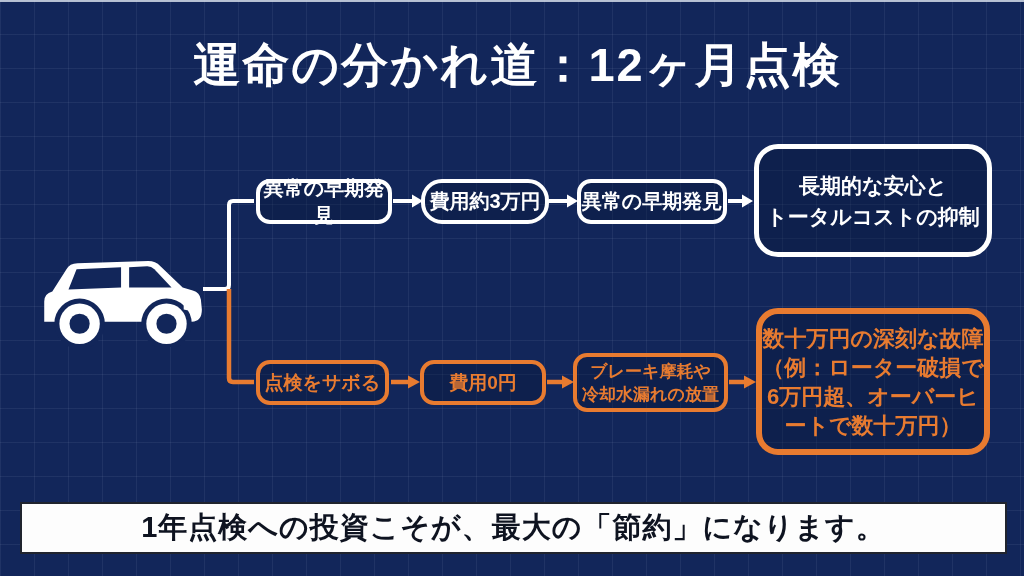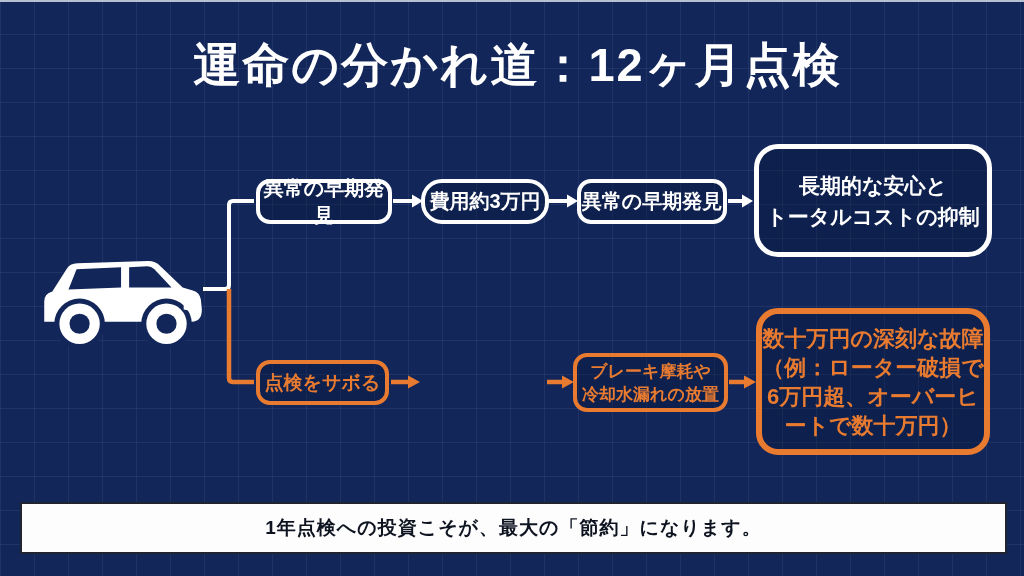--- a/index.html
+++ b/index.html
@@ -95,21 +95,21 @@
     height: 52px;
     box-sizing: border-box;
     background: #fdfdfd;
     border: 2px solid #20242e;
     display: flex;
     align-items: center;
     justify-content: center;
   }
   .banner span {
     color: #0e1320;
-    font-size: 19px;
+    font-size: 29px;
     font-weight: 800;
     letter-spacing: 1px;
   }
 </style>
 </head>
 <body>
 
 <div class="stage">
   <div class="top-edge"></div>
 
@@ -173,20 +173,23 @@
     <span>異常の早期発見</span>
   </div>
   <div class="box result-white" style="left:754px; top:144px; width:238px; height:113px;justify-content:center;">
     <span>長期的な安心と
 トータルコストの抑制</span>
   </div>
 
   <div class="box step-orange" style="left:256px; top:360px; width:133px; height:45px;">
     <span>点検をサボる</span>
   </div>
+  <div class="box step-orange" style="left:420px; top:360px; width:126px; height:45px;">
+    <span>費用0円</span>
+  </div>
   <div class="box step-orange" style="left:573px; top:353px; width:155px; height:59px; font-size:17px; line-height:23px;">
     <span>ブレーキ摩耗や
 冷却水漏れの放置</span>
   </div>
   <div class="box result-orange" style="left:756px; top:308px; width:234px; height:147px;">
     <span>数十万円の深刻な故障
 （例：ローター破損で
 6万円超、オーバーヒ
 ートで数十万円）</span>
   </div>

